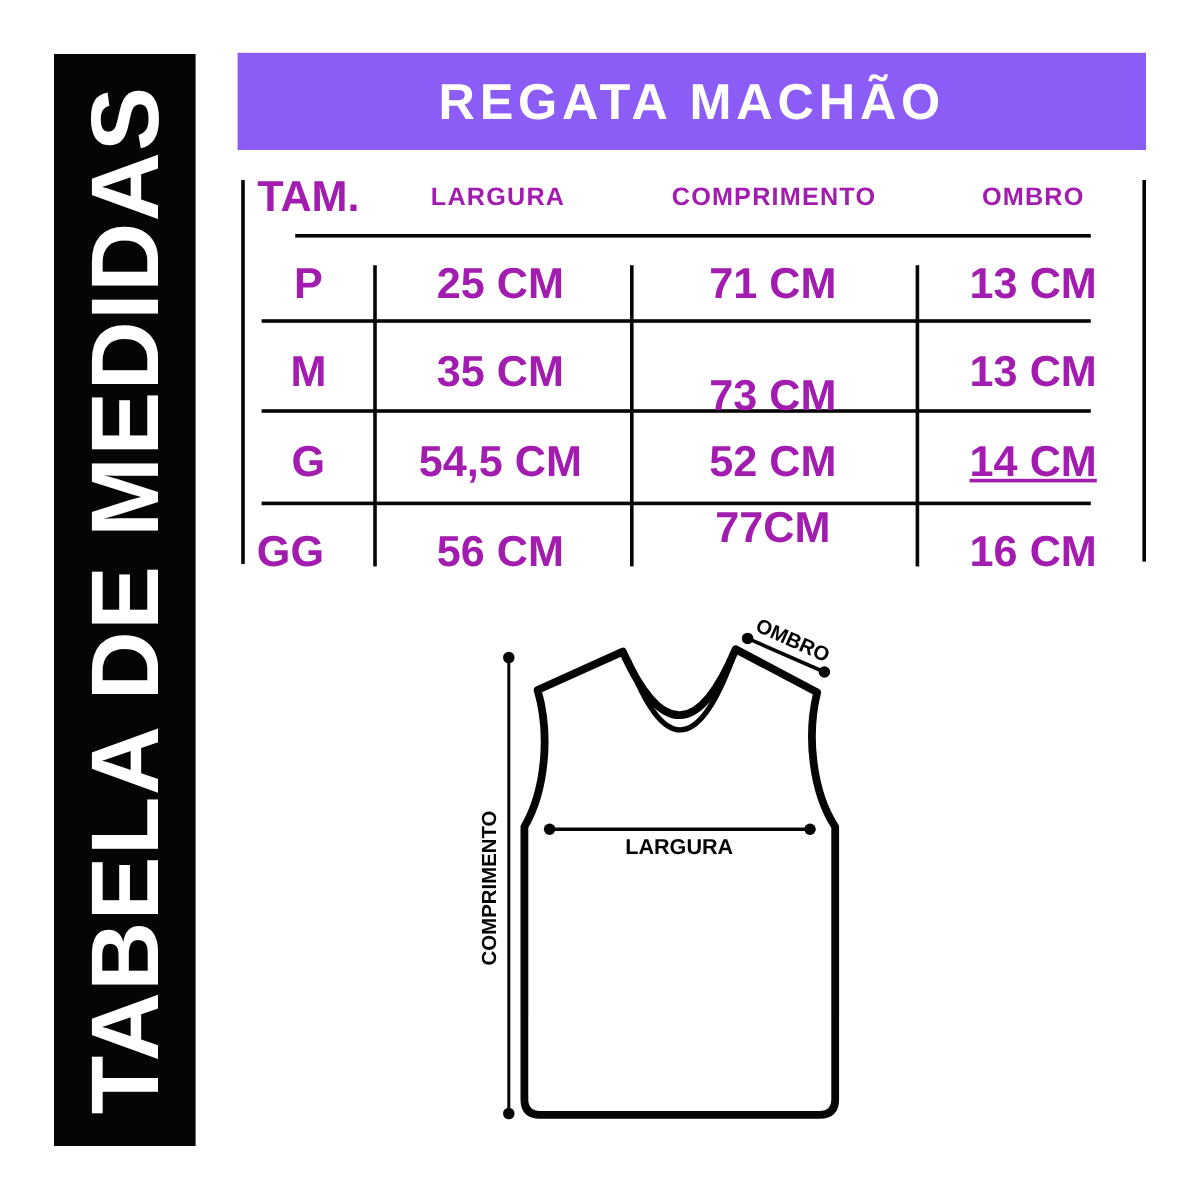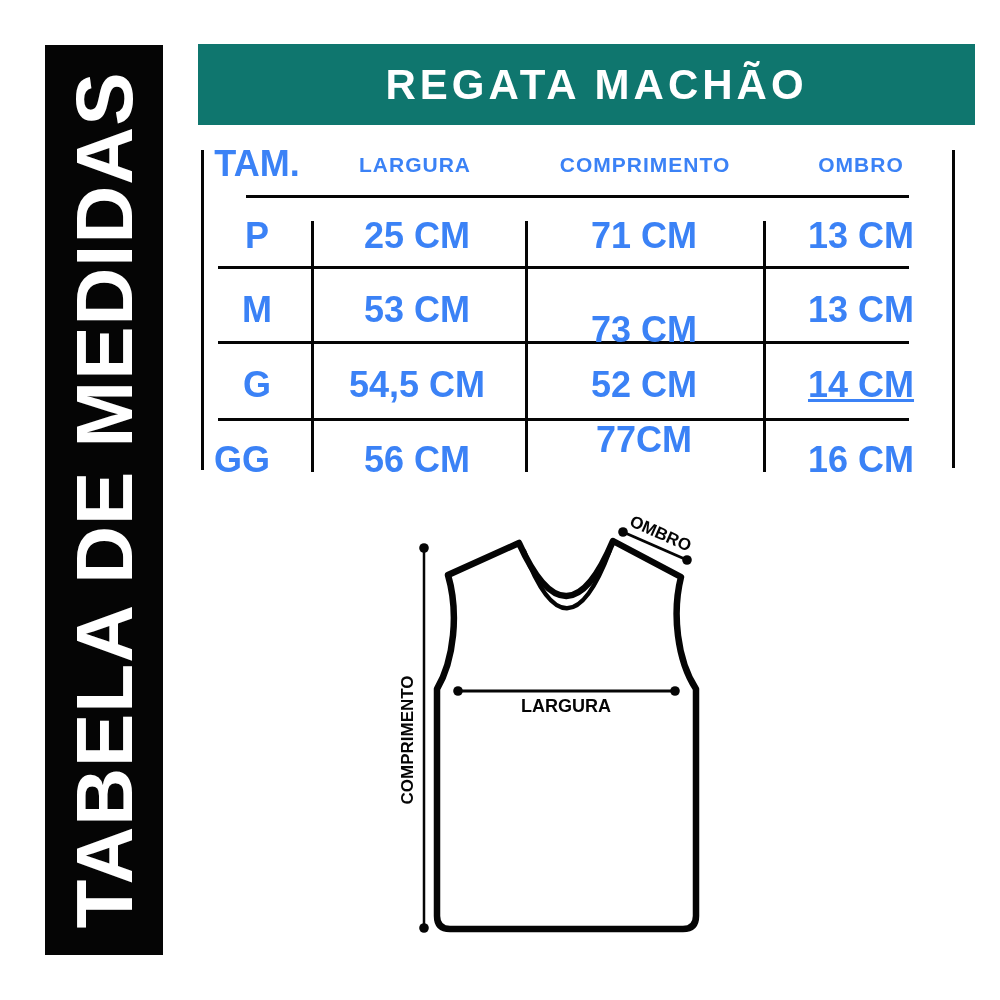--- a/index.html
+++ b/index.html
@@ -14,40 +14,40 @@
     position:absolute;left:45px;top:45px;width:118px;height:910px;
     background:#050505;display:flex;align-items:center;justify-content:center;
   }
   .banner-text{
     transform:rotate(-90deg);white-space:nowrap;
     color:#ffffff;font-weight:bold;font-size:80px;letter-spacing:1px;
   }
   
   .title-bar{
     position:absolute;left:198px;top:44px;width:757px;height:81px;
-    background:#0f766e;display:flex;align-items:center;justify-content:center;padding-left:20px;
+    background:#8b5cf6;display:flex;align-items:center;justify-content:center;
   }
   .title-text{
     color:#ffffff;font-weight:bold;font-size:42px;letter-spacing:4px;white-space:nowrap;
   }
   
   .line{position:absolute;background:#050505;}
   .v-left {left:201px;top:150px;width:3px;height:320px;}
   .v-right{left:952px;top:150px;width:3px;height:318px;}
   .h-head {left:246px;top:195px;width:663px;height:3px;}
   .h-r1   {left:218px;top:266px;width:691px;height:3px;}
   .h-r2   {left:218px;top:341px;width:691px;height:3px;}
   .h-r3   {left:218px;top:418px;width:691px;height:3px;}
   .v-c1   {left:311px;top:221px;width:3px;height:251px;}
   .v-c2   {left:525px;top:221px;width:3px;height:251px;}
   .v-c3   {left:763px;top:221px;width:3px;height:251px;}
   
   .cell{
     position:absolute;transform:translate(-50%,-50%);
-    font-weight:bold;white-space:nowrap;color:#3b82f6;
+    font-weight:bold;white-space:nowrap;color:#a21caf;
   }
   .cell-head{font-size:21px;letter-spacing:1px;}
   .cell-big{font-size:36px;}
   
   .diagram{position:absolute;left:370px;top:502px;width:360px;height:465px;}
   .svg-label{
     font-family:"Liberation Sans", sans-serif;
     font-weight:bold;fill:#050505;
   }
 </style>
@@ -76,21 +76,21 @@
 <div class="cell cell-head" style="left:415px;top:165px;">LARGURA</div>
 <div class="cell cell-head" style="left:645px;top:165px;">COMPRIMENTO</div>
 <div class="cell cell-head" style="left:861px;top:165px;">OMBRO</div>
 
 <div class="cell cell-big" style="left:257px;top:236px;">P</div>
 <div class="cell cell-big" style="left:417px;top:236px;">25 CM</div>
 <div class="cell cell-big" style="left:644px;top:236px;">71 CM</div>
 <div class="cell cell-big" style="left:861px;top:236px;">13 CM</div>
 
 <div class="cell cell-big" style="left:257px;top:310px;">M</div>
-<div class="cell cell-big" style="left:417px;top:310px;">53 CM</div>
+<div class="cell cell-big" style="left:417px;top:310px;">35 CM</div>
 <div class="cell cell-big" style="left:644px;top:310px;margin-top:20px;">73 CM</div>
 <div class="cell cell-big" style="left:861px;top:310px;">13 CM</div>
 
 <div class="cell cell-big" style="left:257px;top:385px;">G</div>
 <div class="cell cell-big" style="left:417px;top:385px;">54,5 CM</div>
 <div class="cell cell-big" style="left:644px;top:385px;">52 CM</div>
 <div class="cell cell-big" style="left:861px;top:385px;text-decoration:underline;">14 CM</div>
 
 <div class="cell cell-big" style="left:242px;top:460px;">GG</div>
 <div class="cell cell-big" style="left:417px;top:460px;">56 CM</div>

